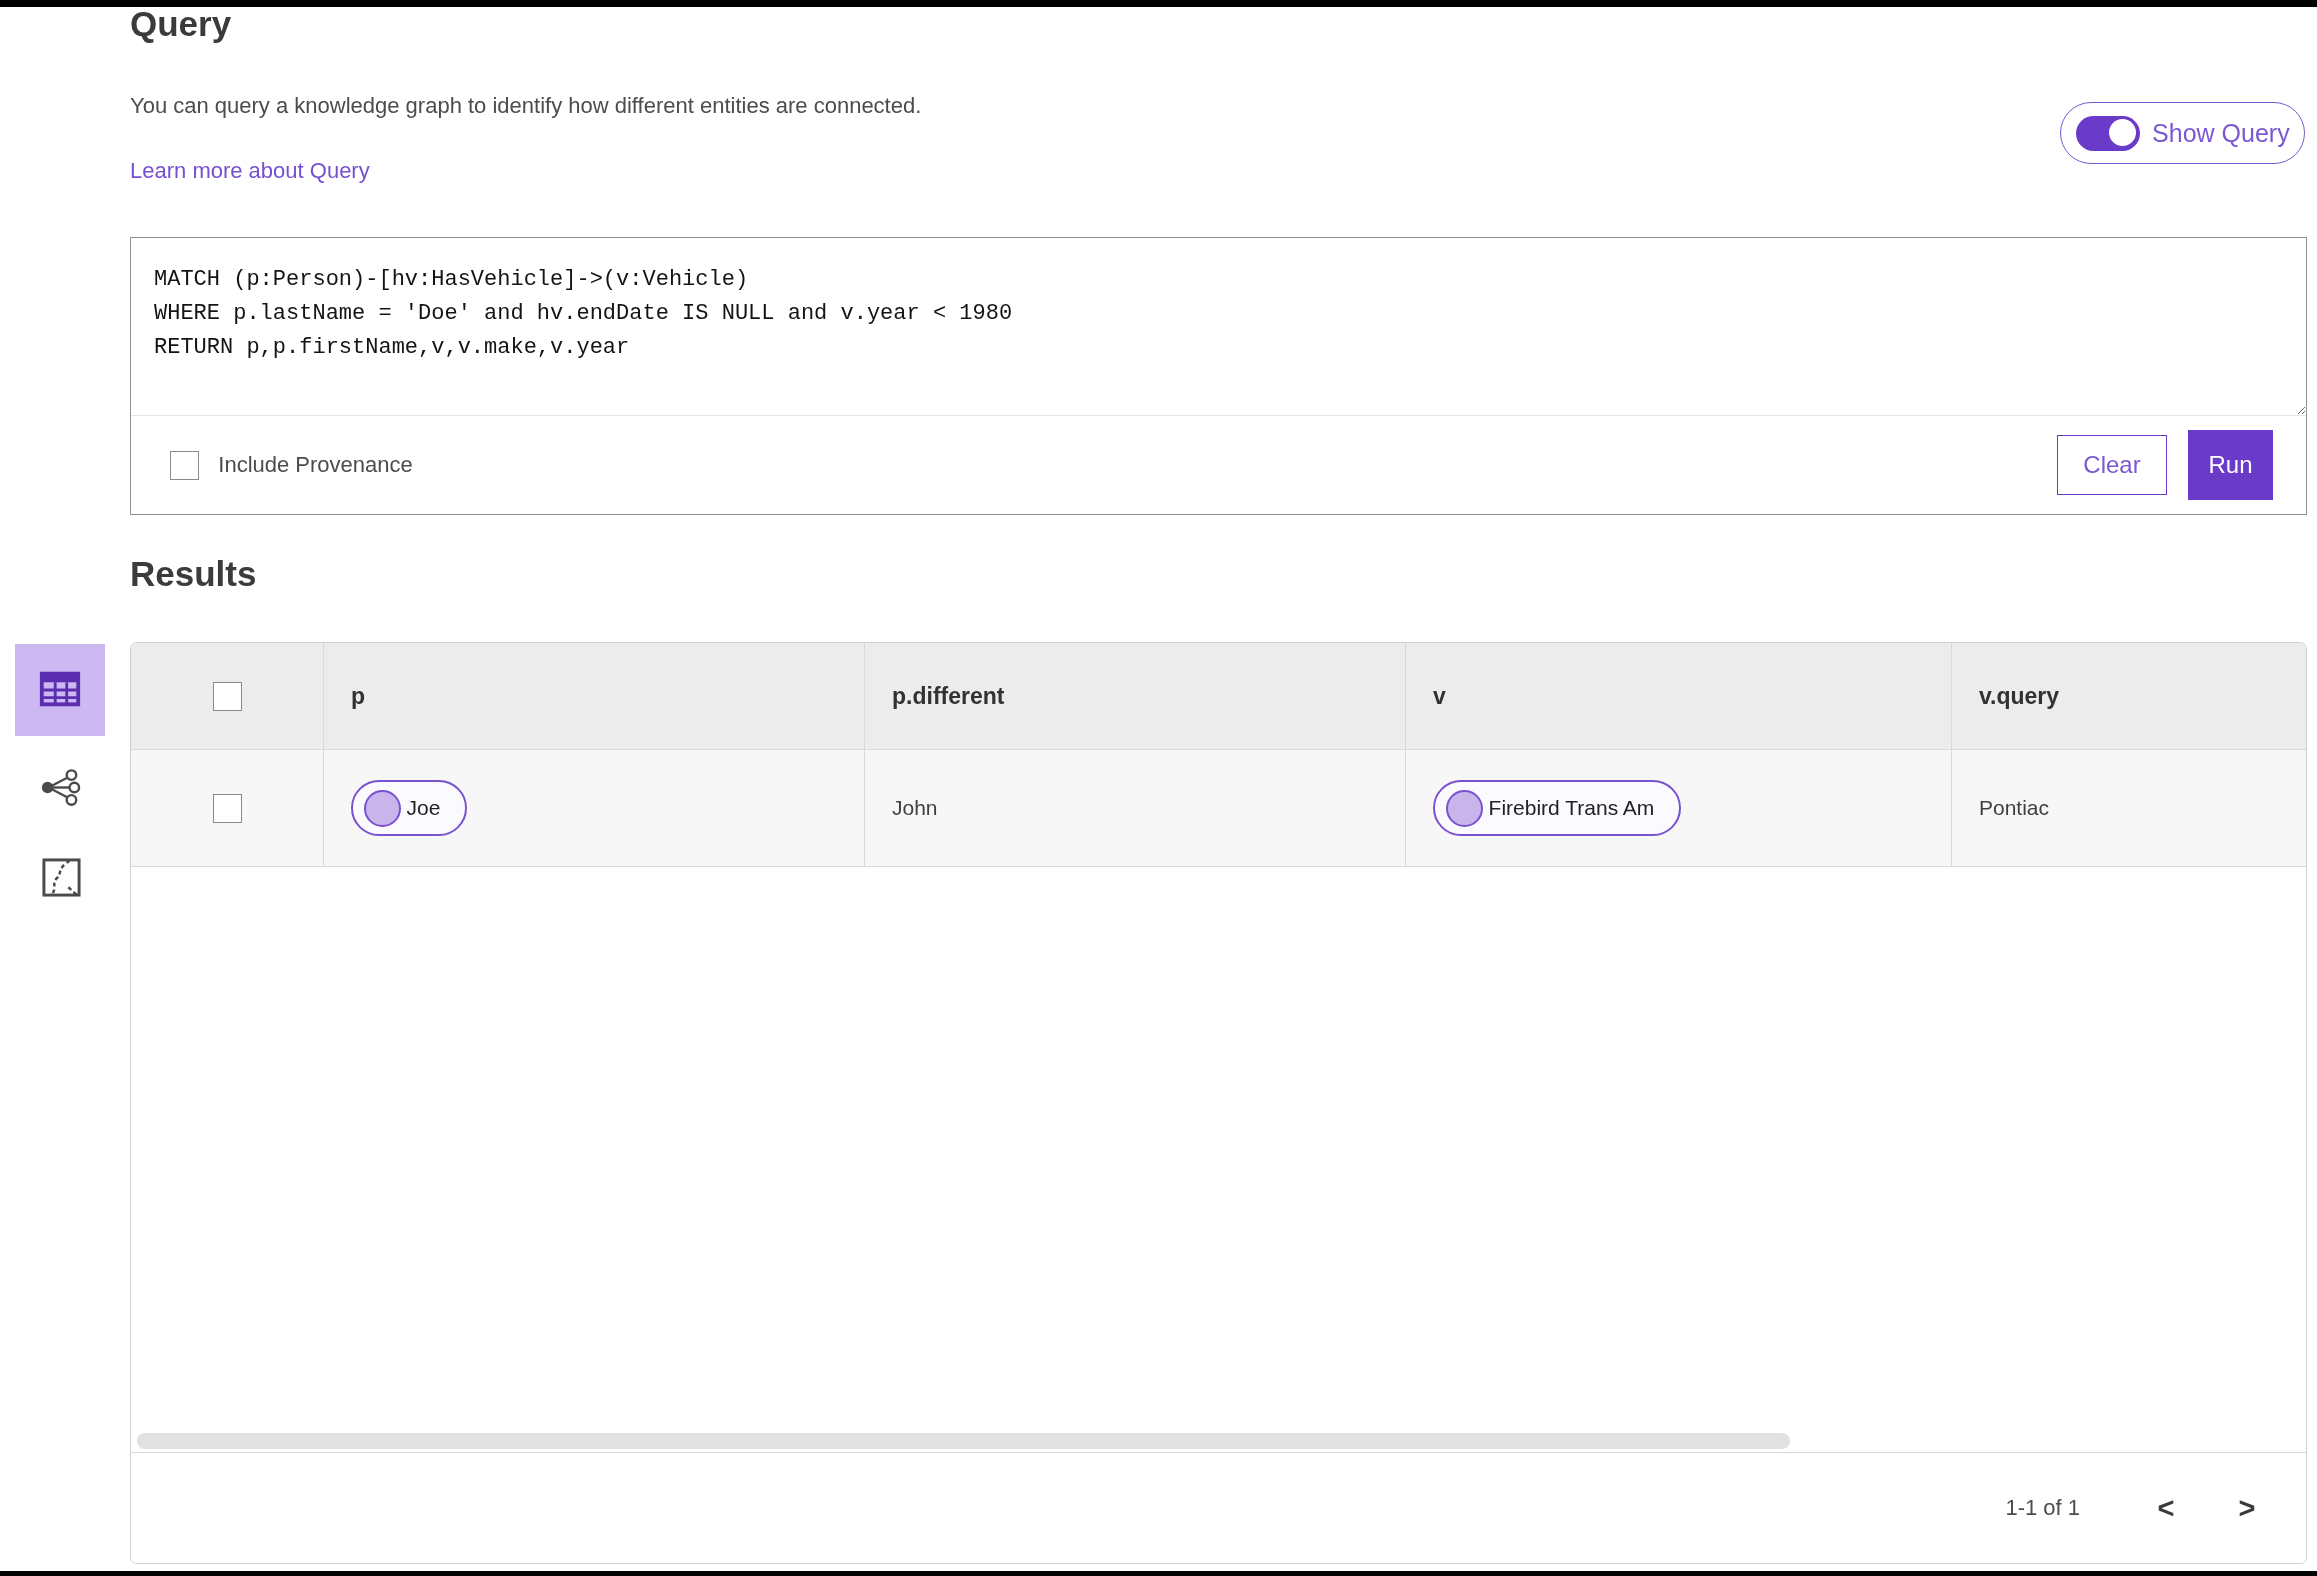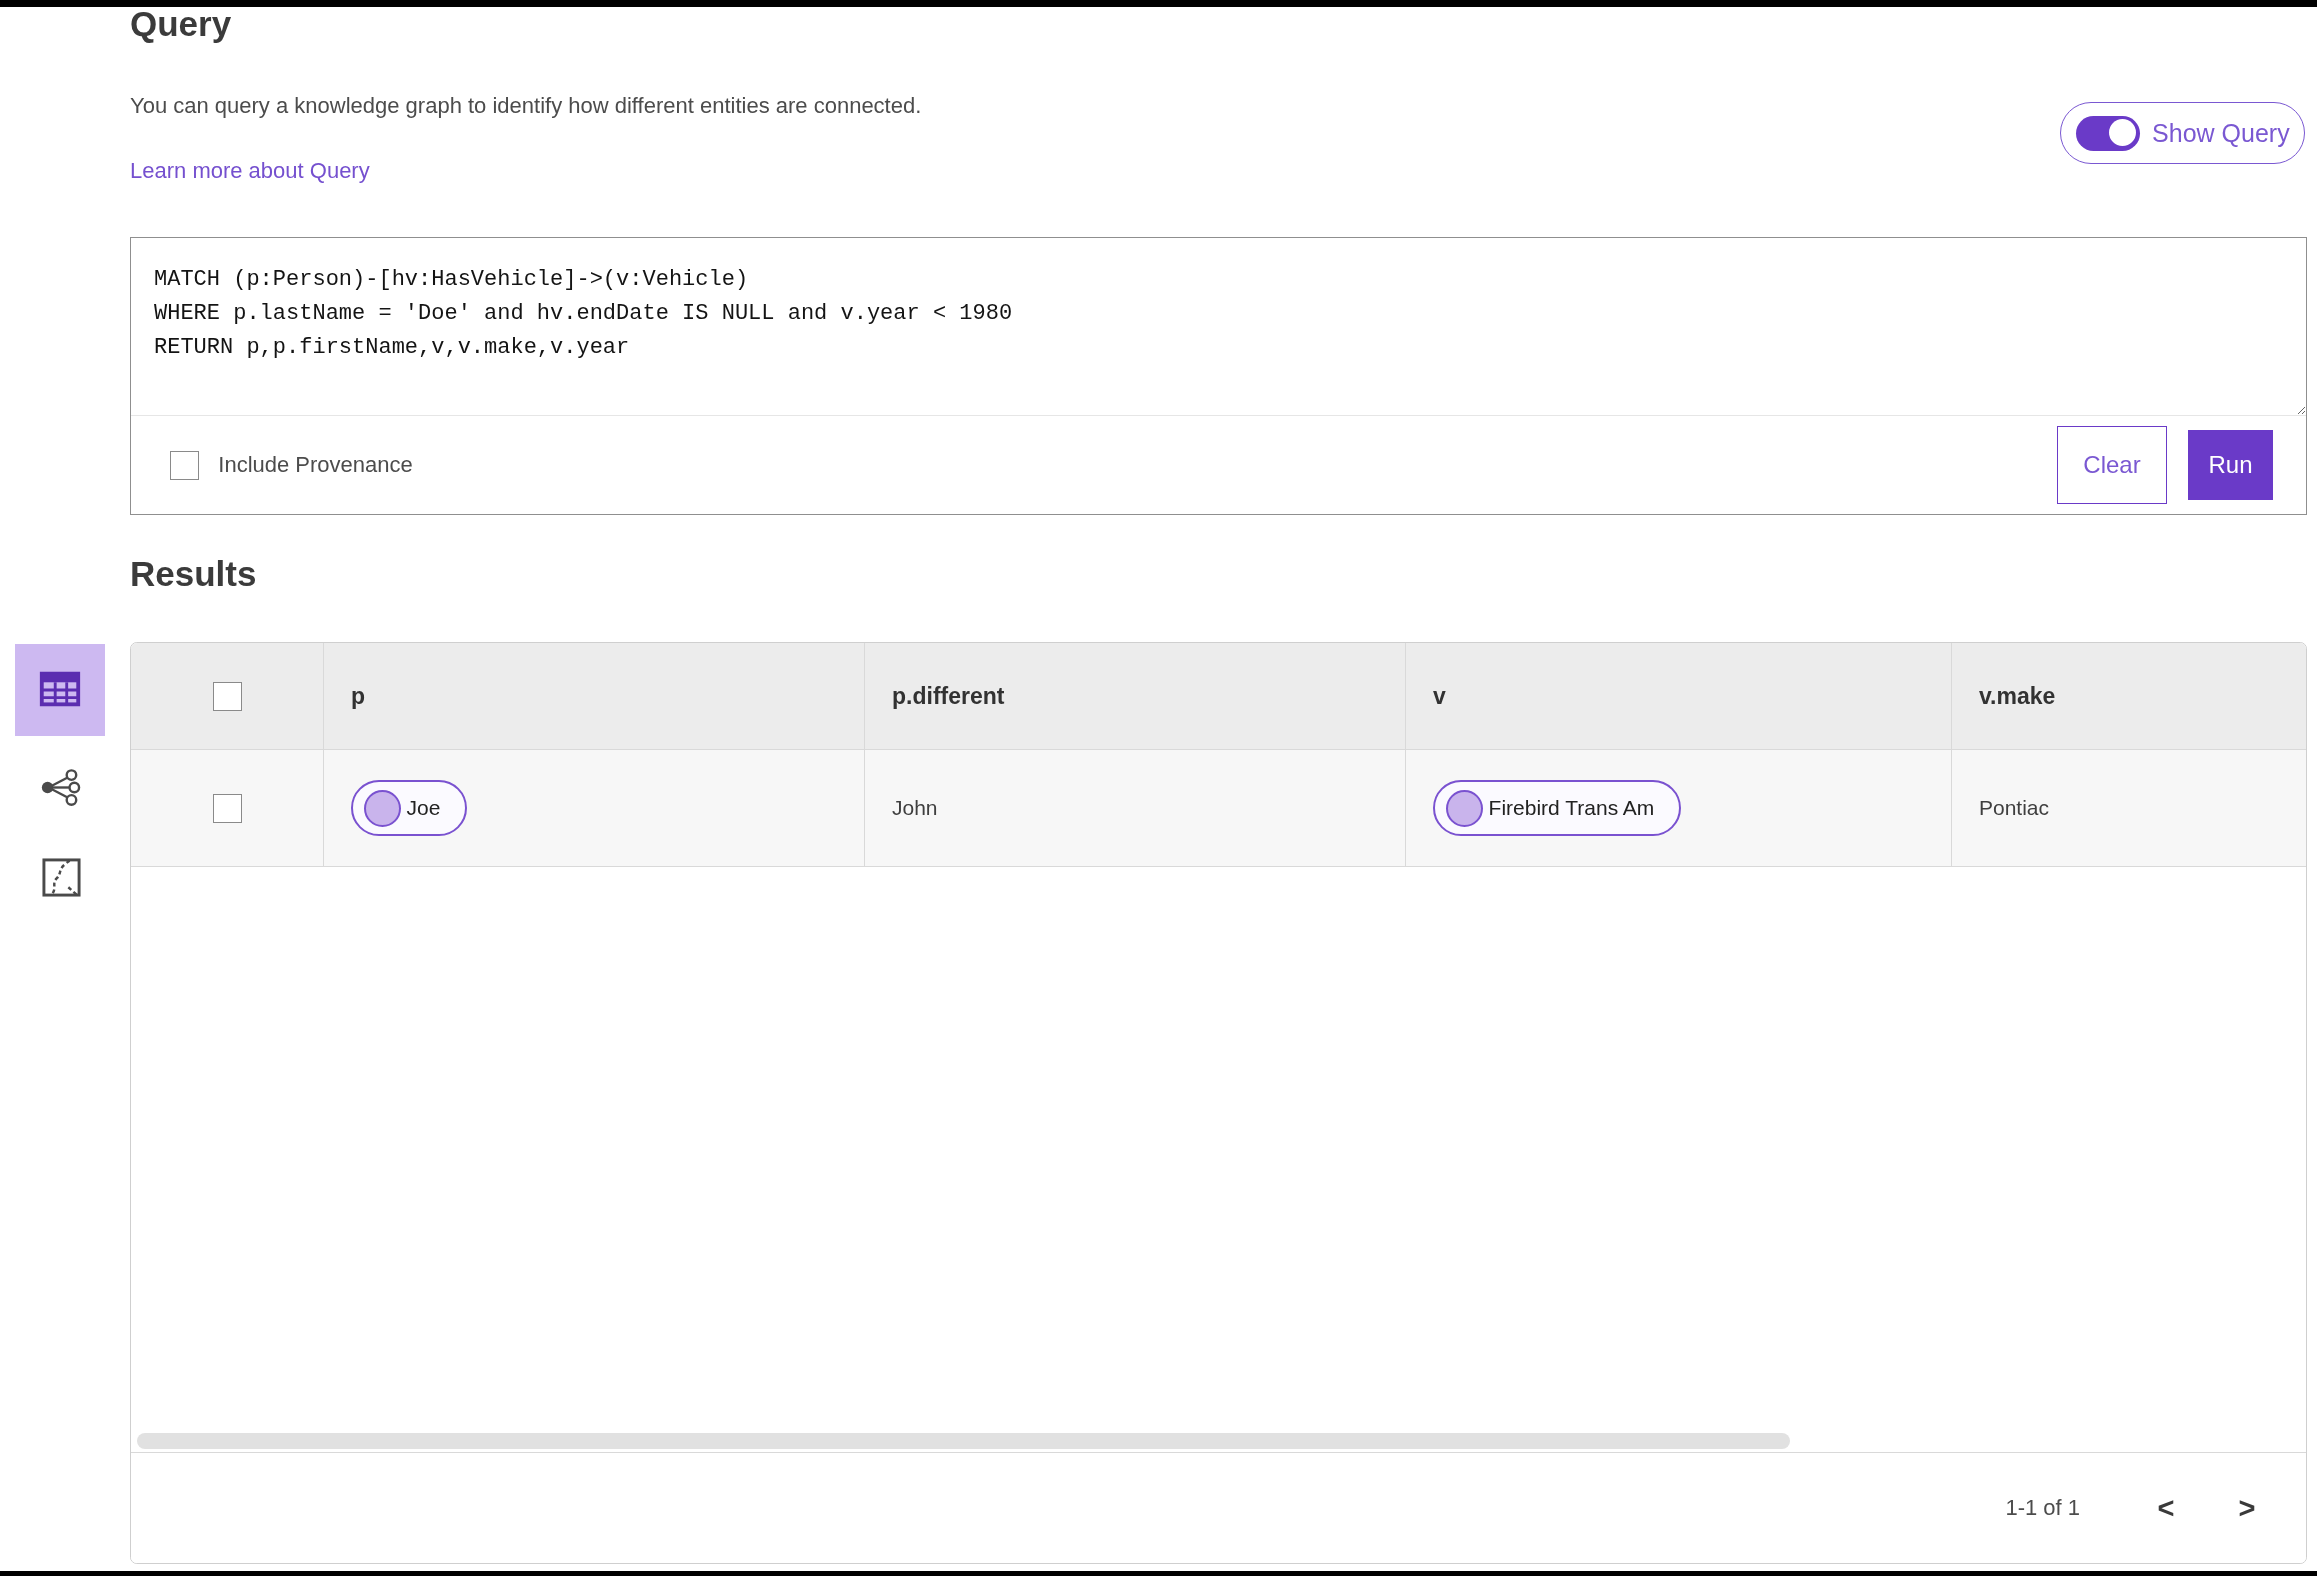--- a/index.html
+++ b/index.html
@@ -26,21 +26,21 @@
       border:1.9px solid #8f8f8f;background:#fff;}
   .query-input{display:block;width:100%;height:177px;box-sizing:border-box;border:none;outline:none;
       resize:both;padding:25px 23px;font-family:"Liberation Mono","DejaVu Sans Mono",monospace;
       font-size:22px;line-height:34px;color:#141414;background:#fff;overflow:auto;}
   .query-footer{border-top:1.9px solid #e6e6e6;height:98px;display:flex;align-items:center;
       padding:0 33px 0 39px;}
   .checkbox{appearance:none;-webkit-appearance:none;width:29px;height:29px;box-sizing:border-box;
       border:1.9px solid #8a8a8a;background:#fff;margin:0;cursor:pointer;}
   .provenance-label{font-size:22px;color:#4c4c4c;margin-left:19.3px;cursor:pointer;}
   .btn{font-family:"Liberation Sans",sans-serif;cursor:pointer;}
-  .btn-clear{margin-left:auto;width:110px;height:78px;background:#fff;border:1.9px solid #6a3ac8;
+  .btn-clear{margin-left:auto;width:110px;height:60px;background:#fff;border:1.9px solid #6a3ac8;
       color:#7a58d2;font-size:24px;}
   .btn-run{margin-left:21px;width:85px;height:70px;background:#6a3ac8;border:none;color:#fff;font-size:24px;}
 
   
   .results-title{position:absolute;left:130px;top:554px;margin:0;font-size:35px;font-weight:700;color:#3b3b3b;text-align:center;}
 
   .view-btn{position:absolute;display:flex;align-items:center;justify-content:center;border:none;
       background:transparent;cursor:pointer;padding:0;}
   .view-table{left:14.5px;top:644px;width:90px;height:92px;background:#cdb9f1;}
   .view-link{left:31px;top:764px;width:58px;height:50px;}
@@ -145,21 +145,21 @@
   </button>
 
   <div class="results-panel">
     <div class="t-header">
       <div class="cell col-select">
         <input type="checkbox" class="checkbox" style="">
       </div>
       <div class="cell col-p">p</div>
       <div class="cell col-first">p.different</div>
       <div class="cell col-v">v</div>
-      <div class="cell col-make">v.make</div>
+      <div class="cell col-make">v.query</div>
     </div>
 
     <div class="t-row">
       <div class="cell col-select">
         <input type="checkbox" class="checkbox" style="">
       </div>
       <div class="cell col-p">
         <span class="entity-pill">
           <span class="pill-dot"></span>
           <span class="pill-label">Joe</span>

